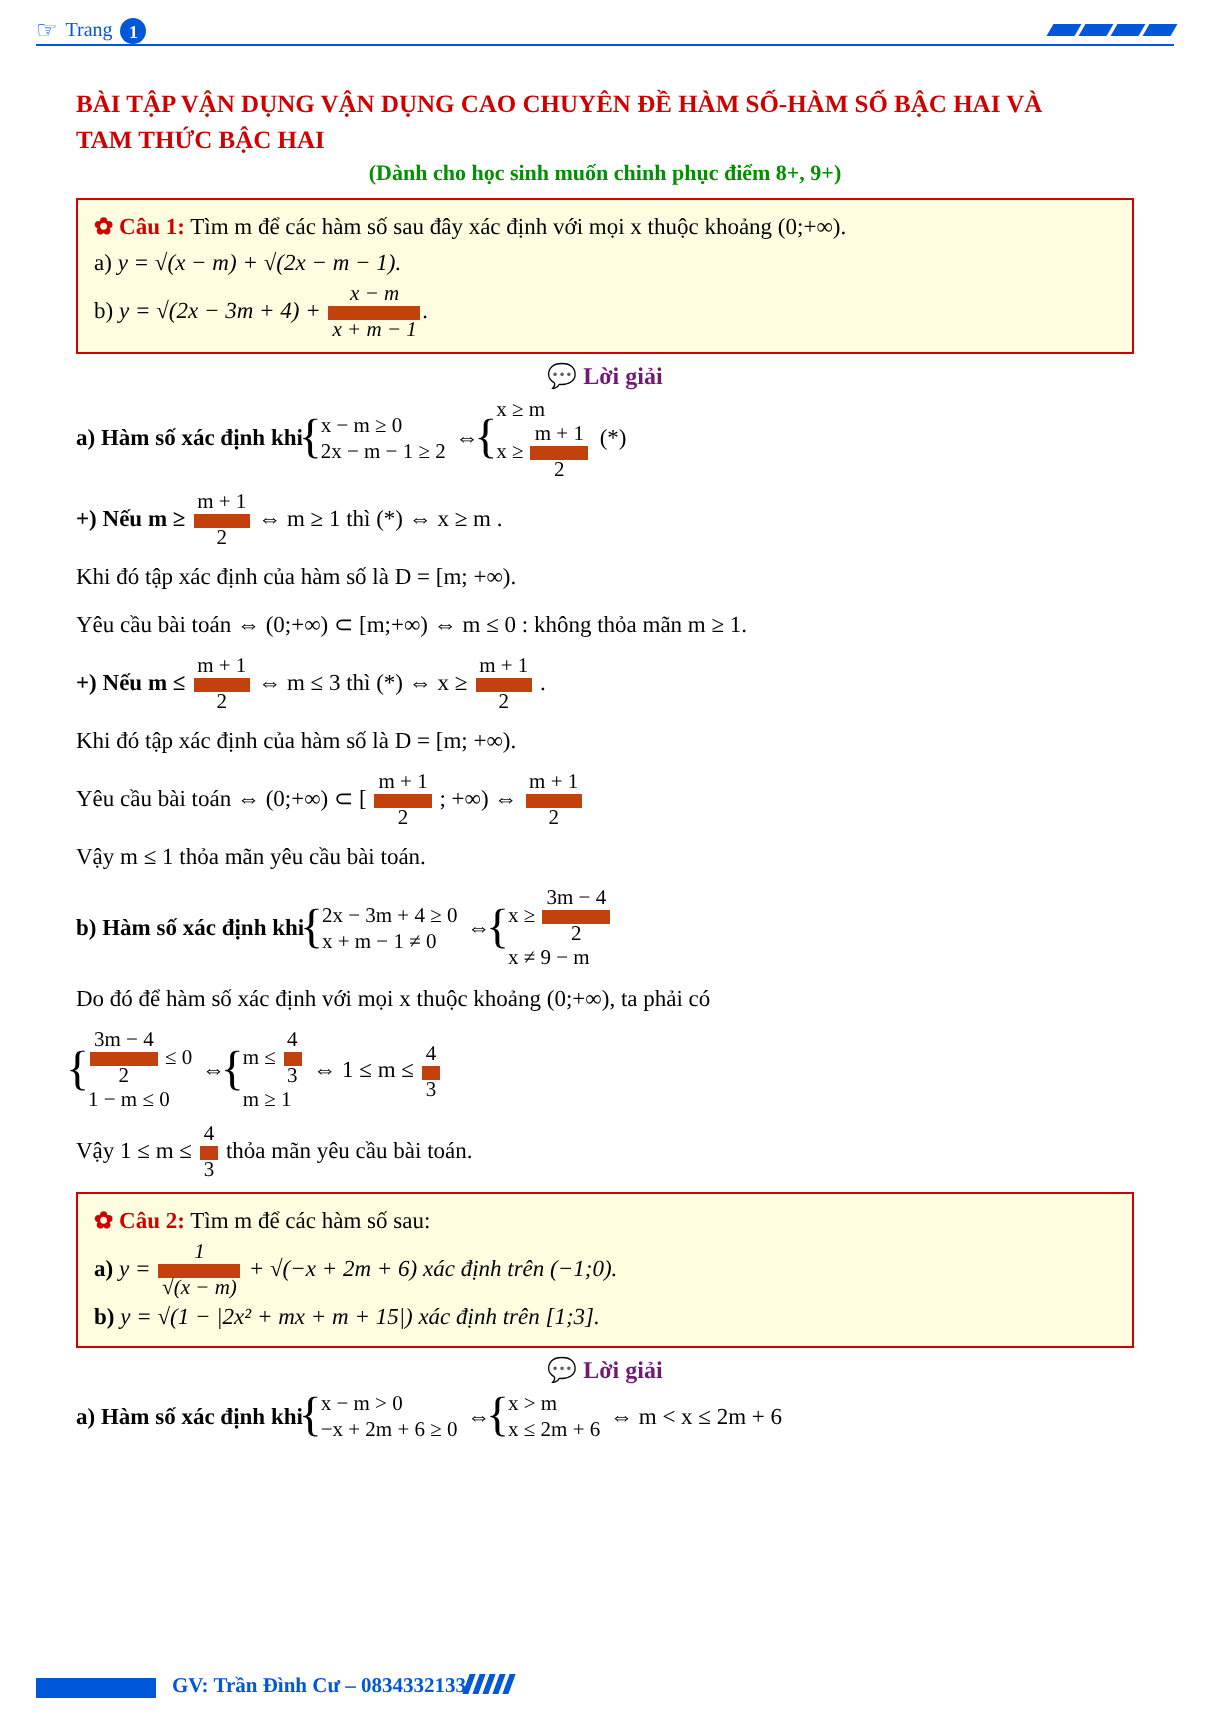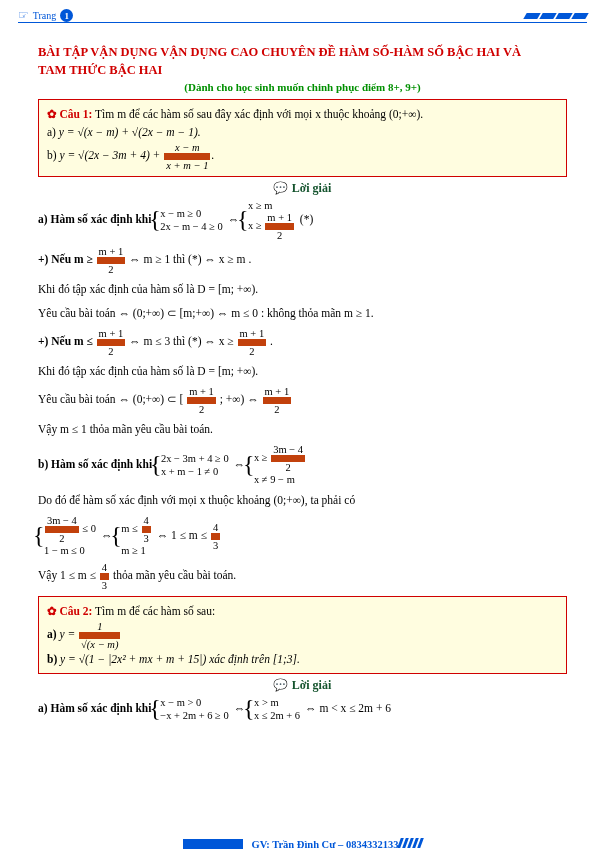--- a/index.html
+++ b/index.html
@@ -66,21 +66,21 @@
     background: #fffde0;
     border: 1px solid #d00000;
     padding: 5px 8px;
     font-size: 11.5px;
     margin: 0 0;
     line-height: 1.6;
   }
   .qlabel { color: #d00000; font-weight: bold; }
   .solhead {
     text-align: center;
-    color: #14532d;
+    color: #701a75;
     font-weight: bold;
     font-size: 12px;
     margin: 4px 0 2px;
   }
   .solhead::before { content: "💬 "; }
   .body-text {
     font-size: 11.5px;
     line-height: 1.65;
   }
   .body-text p { margin: 3px 0 5px; }
@@ -112,21 +112,21 @@
     border: none;
   }
   .cases { border-left: none; }
   .cases .row { display: block; line-height: 1.25; font-size: 10.5px; white-space: nowrap;}
   .footer {
     position: absolute;
     bottom: 8px;
     left: 18px; right: 18px;
     display: flex;
     align-items: center;
-    justify-content: center;
+    justify-content: flex-start;
     font-size: 10px;
   }
   .footer-left { display: flex; align-items: center; gap: 8px; }
   .footer-bar { width: 60px; height: 10px; background: #0057d8; }
   .footer-text { color: #0057d8; font-weight: bold; font-size: 10.5px; }
   .footer-right .stripes2 { display: inline-flex; gap: 2px; }
   .footer-right .s2 {
     width: 3px; height: 10px; background: #0057d8;
     transform: skewX(-20deg);
   }
@@ -173,21 +173,21 @@
     </i>
   </div>
 
   <div class="solhead">Lời giải</div>
 
   <div class="body-text">
     <p>
       <b>a) Hàm số xác định khi </b>
       <span class="cases">
         <span class="row">x − m ≥ 0</span>
-        <span class="row">2x − m − 4 ≥ 0</span>
+        <span class="row">2x − m − 1 ≥ 2</span>
       </span>
       <span> ⇔ </span>
       <span class="cases">
         <span class="row">x ≥ m</span>
         <span class="row">
           <span>x ≥ </span><span class="frac"><span class="num">m + 1</span><span class="den">2</span></span>
         </span>
       </span>
       <span> (*)</span>
     </p>
@@ -265,20 +265,21 @@
   <div class="qbox">
     <span class="qlabel">✿ Câu 2:</span>
     <span>   Tìm m để các hàm số sau:</span><br>
     <b>a) </b>
     <i>
       <span>y = </span>
       <span class="frac">
         <span class="num">1</span>
         <span class="den">√(x − m)</span>
       </span>
+      <span> + √(−x + 2m + 6) xác định trên (−1;0).</span>
     </i><br>
     <b>b) </b>
     <i>y = √(1 − |2x² + mx + m + 15|) xác định trên [1;3].</i>
   </div>
 
   <div class="solhead">Lời giải</div>
 
   <div class="body-text">
     <p>
       <b>a) Hàm số xác định khi </b>

